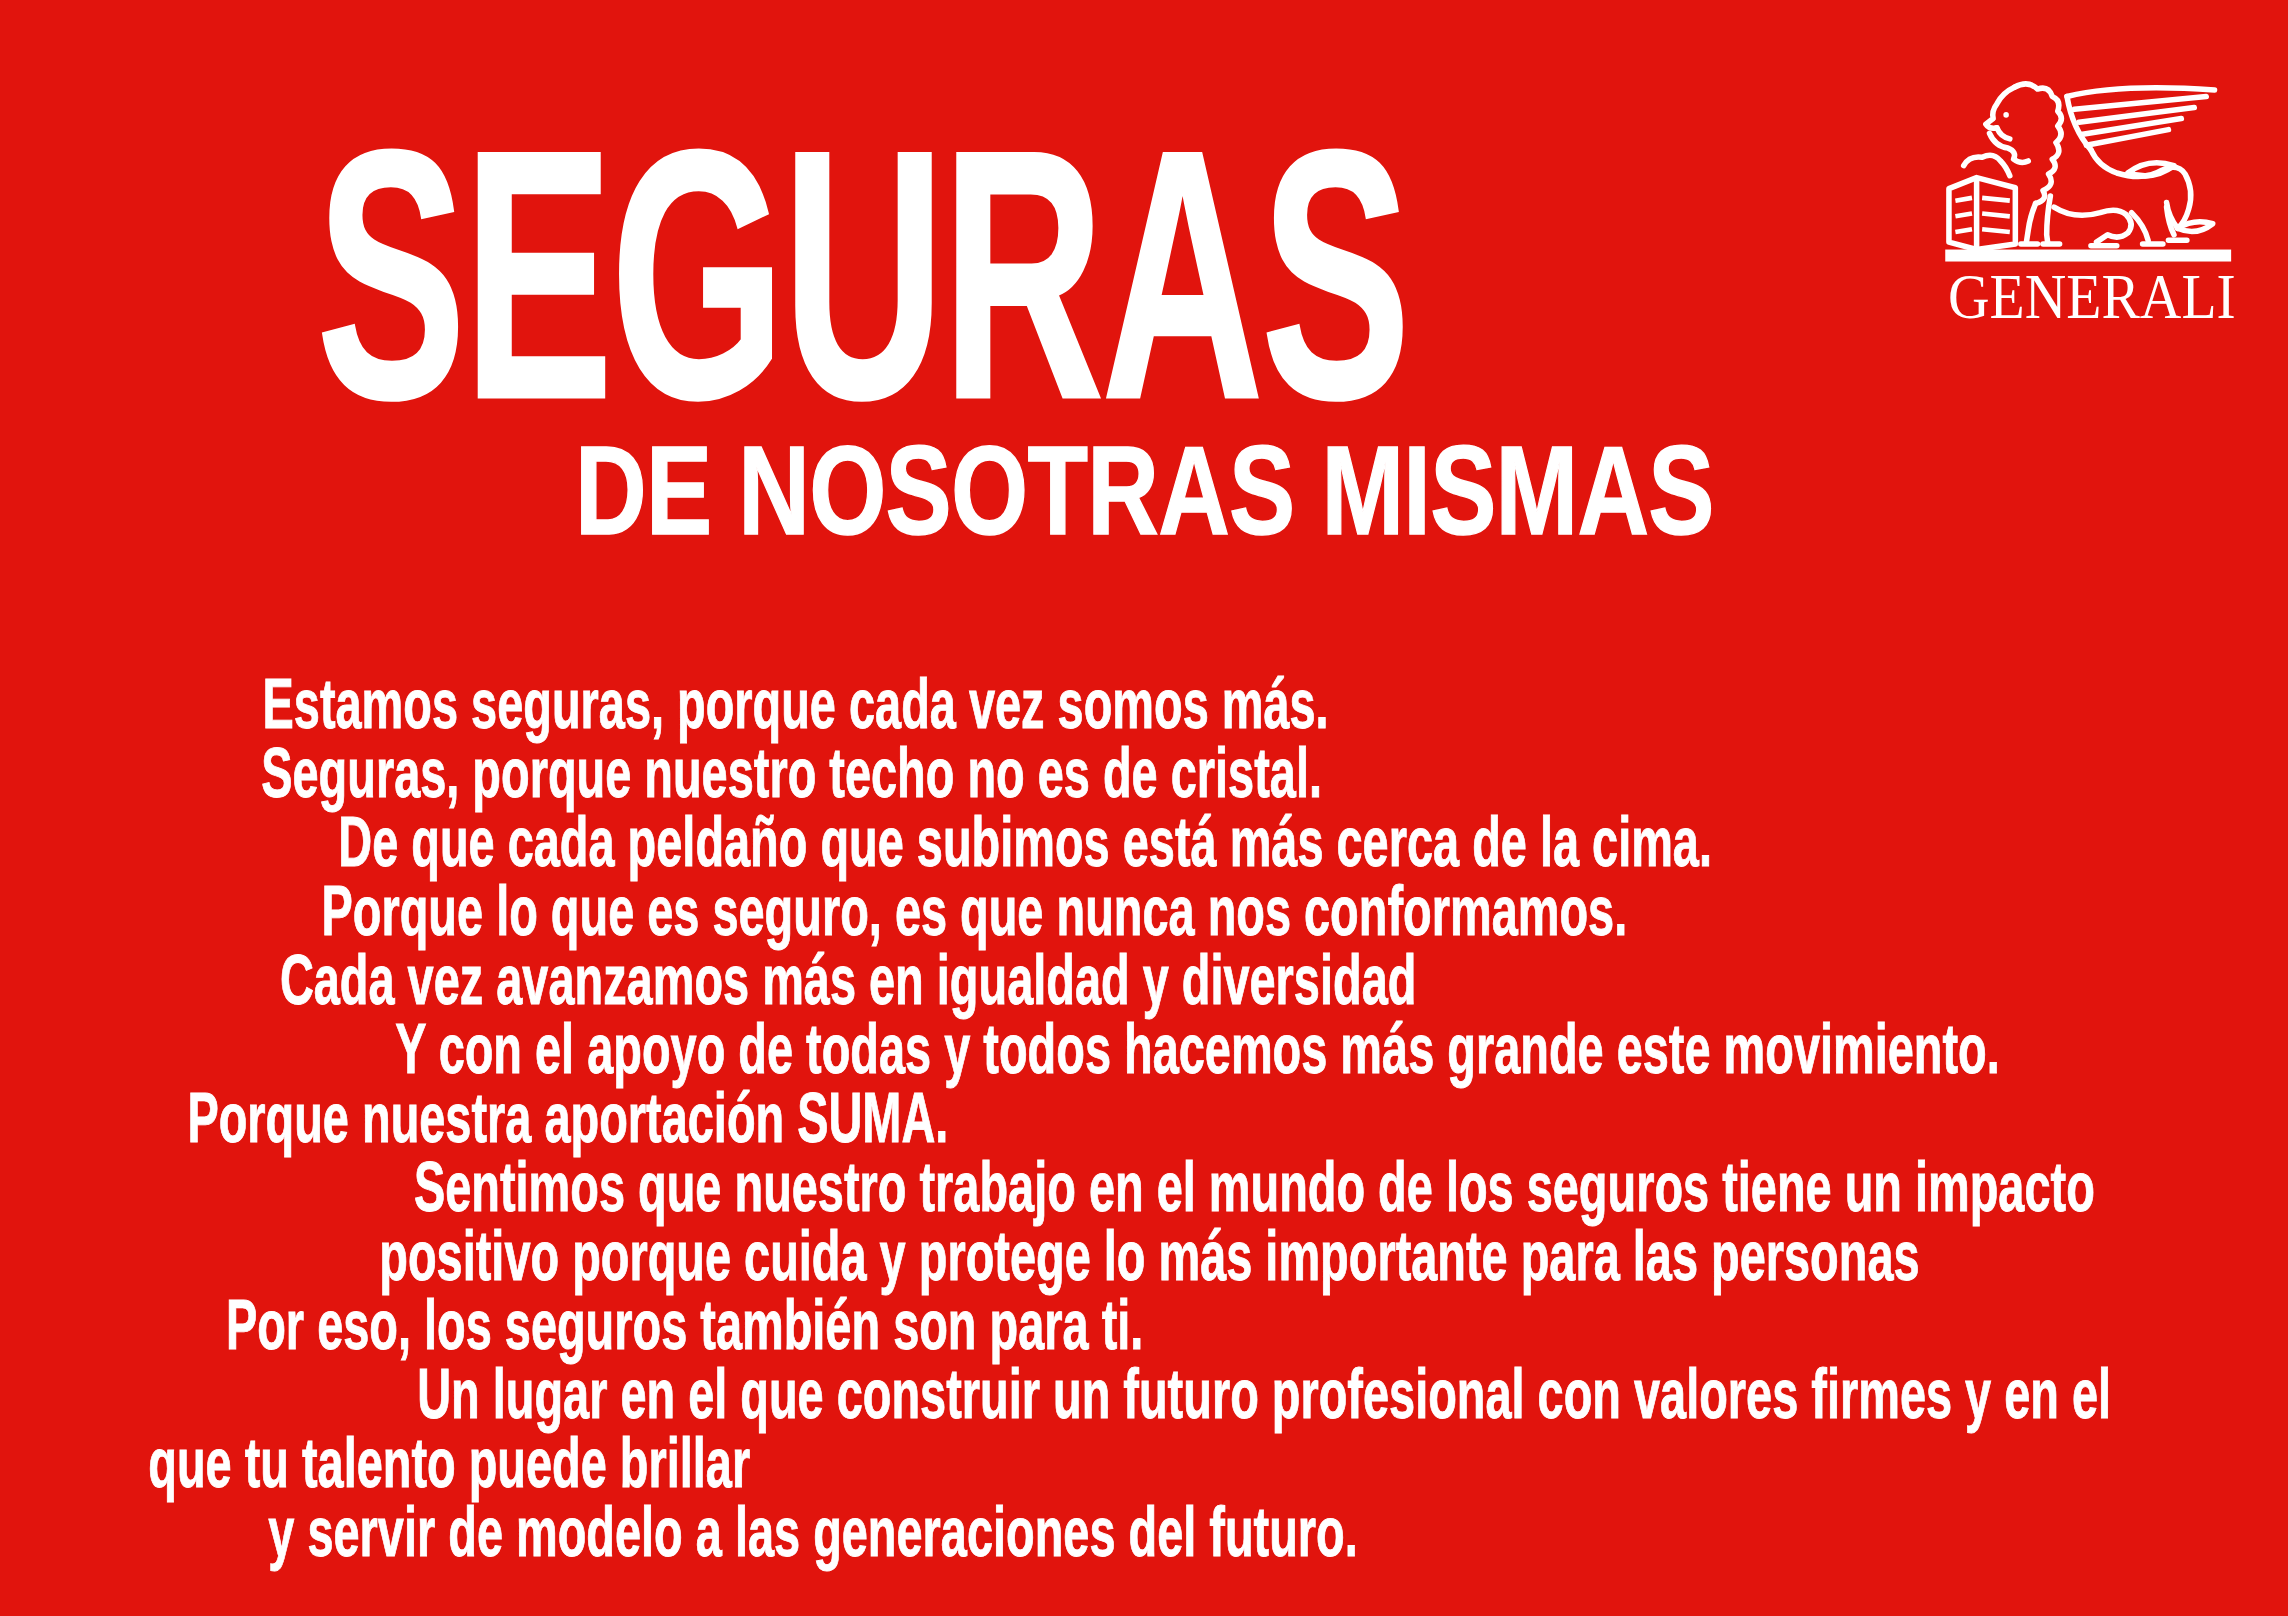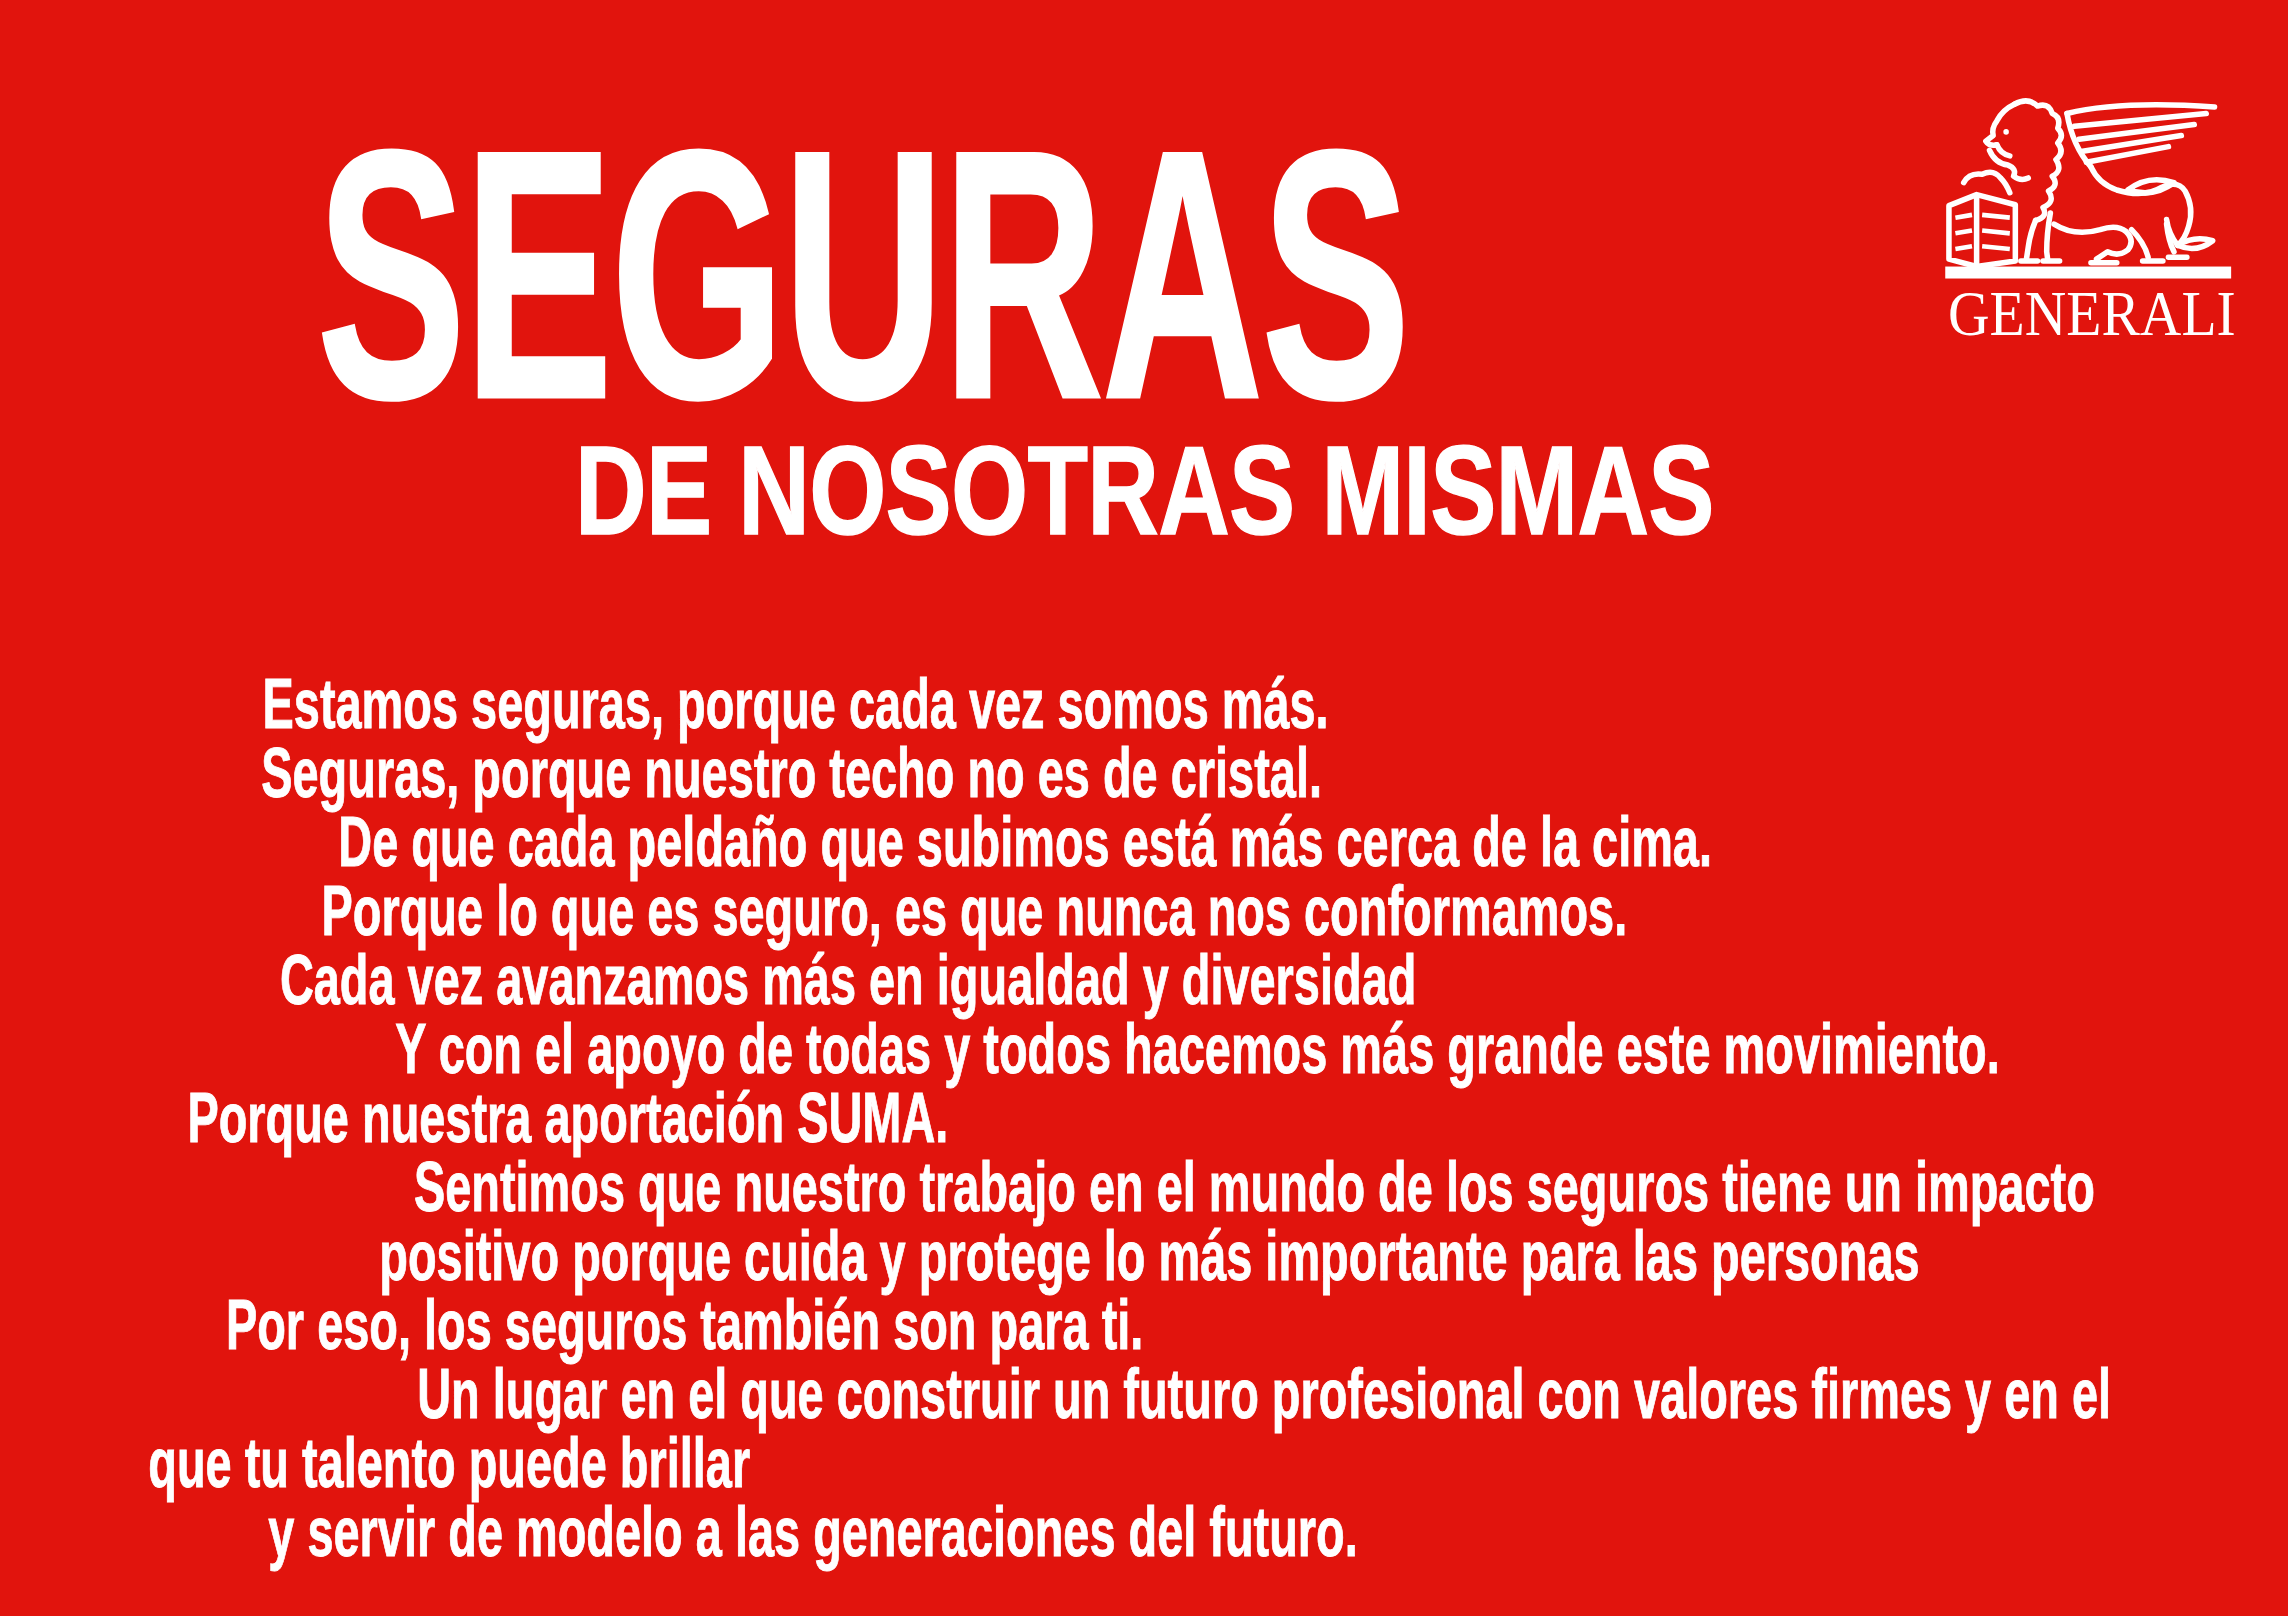--- a/index.html
+++ b/index.html
@@ -43,21 +43,21 @@
   }
   .poster-body .line{
     height:69px;line-height:69px;
     font-size:70px;font-weight:bold;
     color:var(--text-color);
     white-space:nowrap;
     -webkit-text-stroke:0.9px var(--text-color);
     transform:scaleX(0.67);transform-origin:50% 50%;
   }
   .generali-logo{
-    position:absolute;left:1936px;top:95px;
+    position:absolute;left:1936px;top:78px;
     width:309px;height:249px;
   }
   .generali-logo svg{display:block;width:100%;height:100%;}
   .generali-logo text{
     font-family:"Liberation Serif",serif;
     font-weight:normal;
     fill:var(--text-color);
   }
 </style>
 </head>

